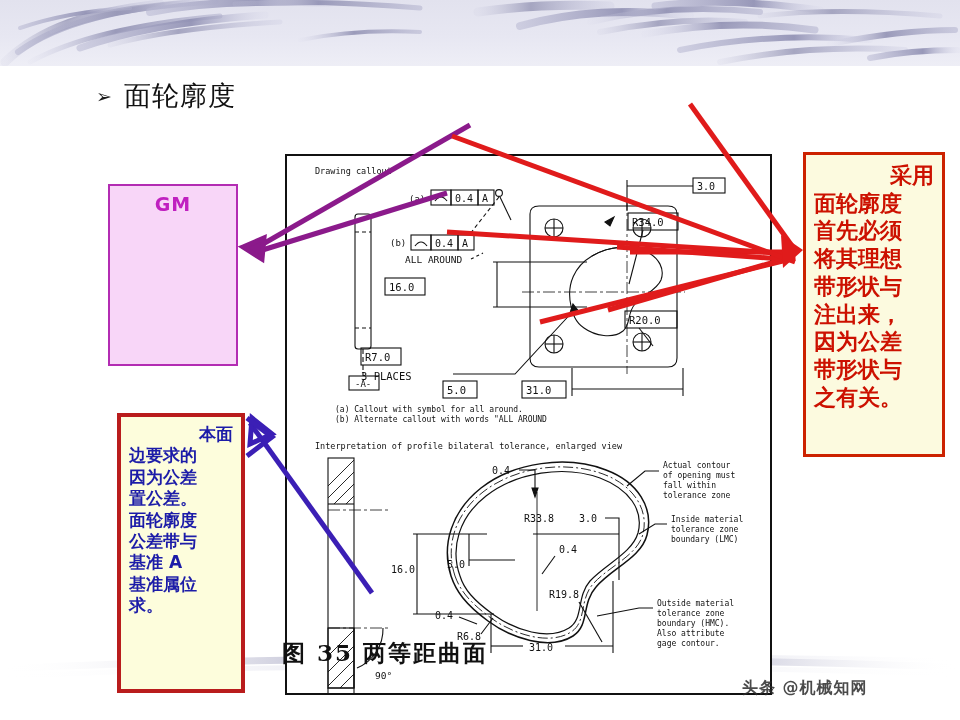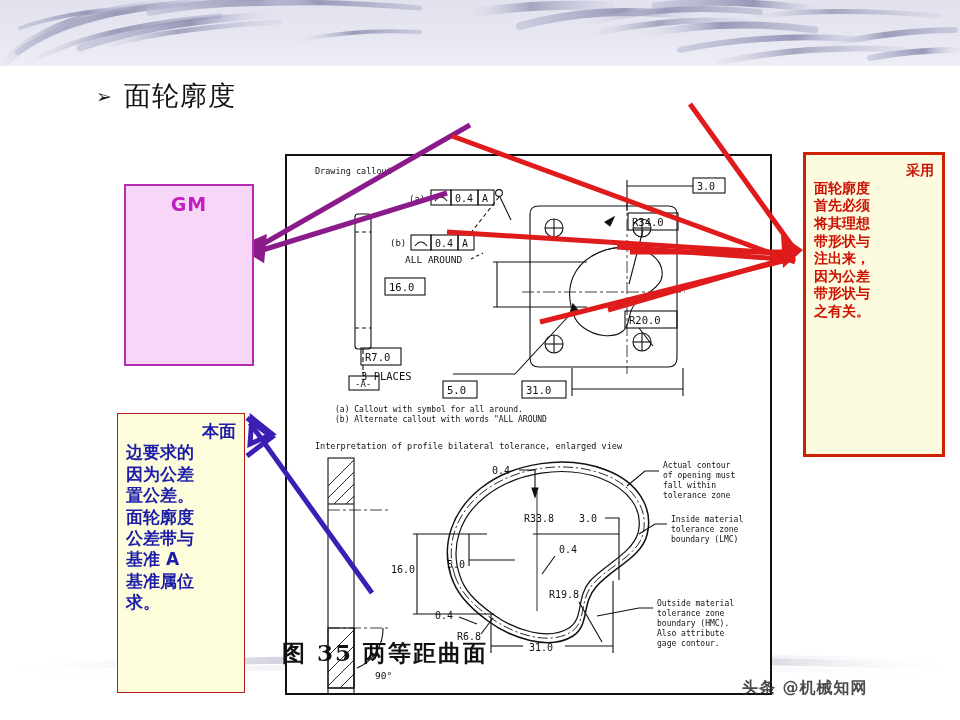--- a/index.html
+++ b/index.html
@@ -46,40 +46,40 @@
   .callout{
     position:absolute;
     padding:7px 8px 8px 8px;
     font-family:"DejaVu Sans","Liberation Sans",sans-serif;
     font-weight:bold;
     line-height:1.26;
     text-align:justify;
     z-index:6;
   }
   #callout-gm{
-    left:124px; top:118px; width:130px; height:182px;
+    left:108px; top:118px; width:130px; height:182px;
     background:#f8d6f8; border:2px solid #b32cb3;
     color:#c020c0; font-size:17px; text-align:center;
   }
   #callout-gm .gm-title{ display:block; color:#c020c0; font-size:19px; letter-spacing:1px; margin-bottom:1px;}
   #callout-gm .body{ text-align:left; }
   #callout-gm .em{ color:#ff0000; }
 
   #callout-datum{
     left:117px; top:347px; width:128px; height:280px;
-    background:#fdfddc; border:1px solid #b91c1c;
+    background:#fdfddc; border:4px solid #b91c1c;
     color:#1c1ca8; font-size:17px;
   }
   #callout-datum .ln{ display:block; white-space:nowrap;}
   #callout-datum .ind{ text-align:right;}
 
   #callout-red{
     left:803px; top:86px; width:142px; height:305px;
     background:#fcfadf; border:3px solid #cc2200;
-    color:#cc1100; font-size:14px;
+    color:#cc1100; font-size:22px;
   }
   #callout-red .ln{ display:block; white-space:nowrap;}
   #callout-red .ind{ text-align:right;}
 
   
   #arrows{ position:absolute; left:0; top:0; width:960px; height:720px; z-index:5; pointer-events:none;}
 
   
   #drawing-frame{
     position:absolute; left:285px; top:88px; width:487px; height:541px;

